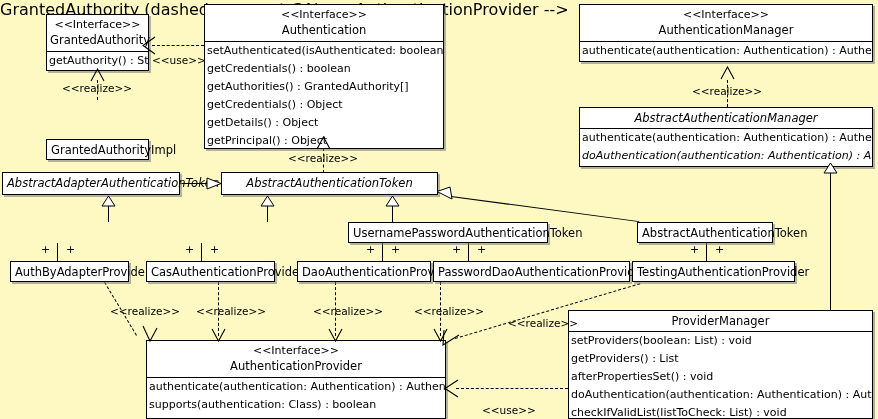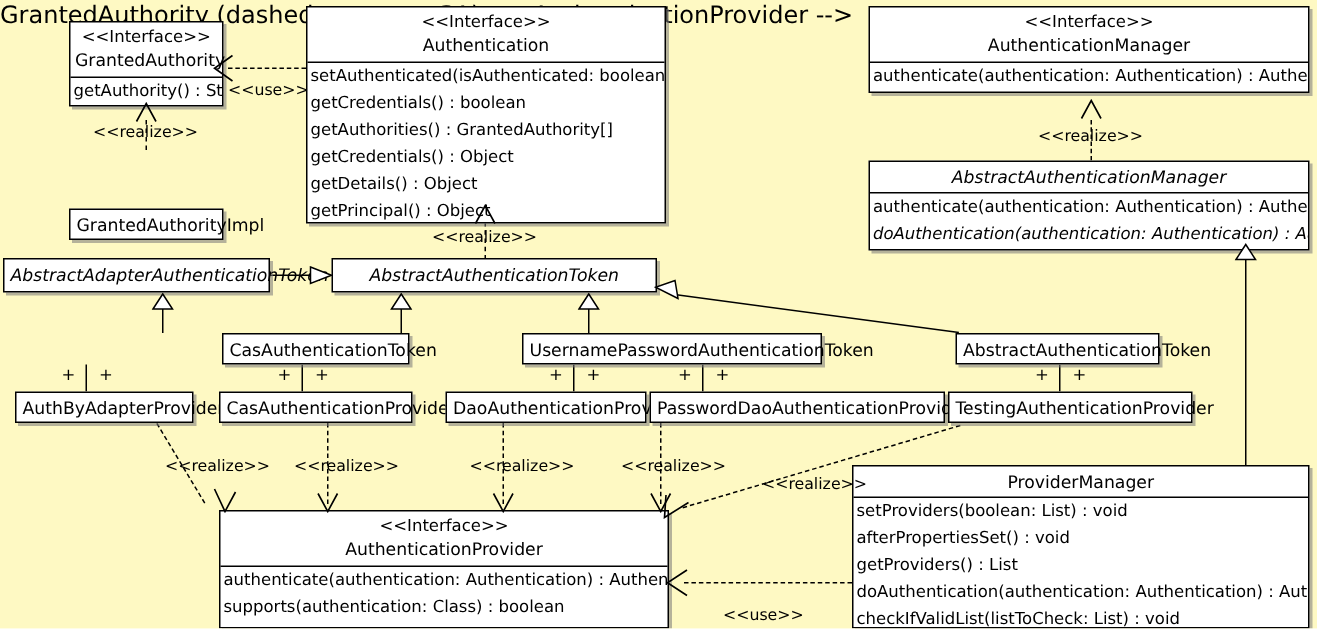--- a/index.html
+++ b/index.html
@@ -364,25 +364,20 @@
 
   
   <div class="uml-box" style="left:221px; top:172px; width:217px; height:23px;">
     <div class="compartment hdr compact">
       <span class="cname abstract">AbstractAuthenticationToken</span>
     </div>
   </div>
 
   
 
-  <div class="uml-box" style="left:148px; top:222px; width:125px; height:21px;">
-    <div class="compartment hdr compact">
-      <span class="cname">CasAuthenticationToken</span>
-    </div>
-  </div>
 
   <div class="uml-box" style="left:348px; top:222px; width:200px; height:21px;">
     <div class="compartment hdr compact">
       <span class="cname">UsernamePasswordAuthenticationToken</span>
     </div>
   </div>
 
   <div class="uml-box" style="left:637px; top:222px; width:136px; height:21px;">
     <div class="compartment hdr compact">
       <span class="cname">AbstractAuthenticationToken</span>
@@ -432,20 +427,20 @@
     </div>
   </div>
 
   
   <div class="uml-box" style="left:568px; top:310px; width:305px; height:109px;">
     <div class="compartment hdr compact">
       <span class="cname">ProviderManager</span>
     </div>
     <div class="compartment ops">
       <div class="op">setProviders(boolean: List) : void</div>
+      <div class="op">getProviders() : List</div>
       <div class="op">afterPropertiesSet() : void</div>
-      <div class="op">getProviders() : List</div>
       <div class="op">doAuthentication(authentication: Authentication) : Authentication</div>
       <div class="op">checkIfValidList(listToCheck: List) : void</div>
     </div>
   </div>
 
 </div>
 
 </body></html>

